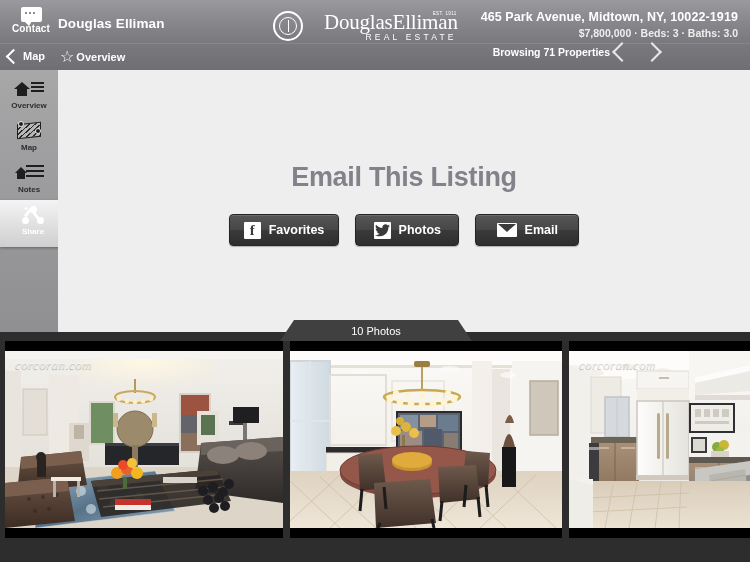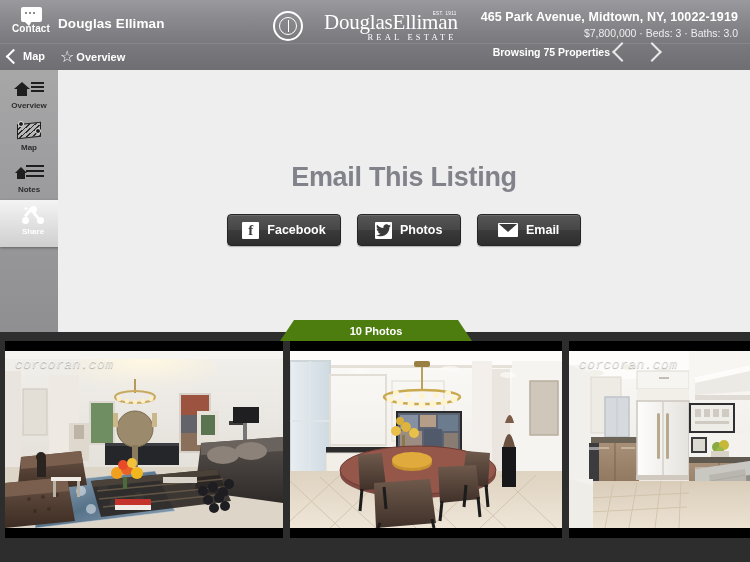--- a/index.html
+++ b/index.html
@@ -139,38 +139,37 @@
     letter-spacing: 0.4px;
     font-family: "Liberation Sans", sans-serif;
   }
   .logo-sub {
     font-size: 8.5px;
     color: #ffffff;
     letter-spacing: 3.2px;
     text-align: right;
     margin-top: -1px;
     padding-right: 1px;
-    font-family: Liberation Serif, serif;
   }
 
   .address {
     position: absolute;
     right: 12px; top: 10px;
     font-size: 12.5px;
     color: #ffffff;
     font-weight: bold;
     text-align: center;
     letter-spacing: 0.1px;
   }
   .price-line {
     position: absolute;
     right: 12px; top: 27px;
     font-size: 10.5px;
     color: #eeeeee;
-    font-weight: normal;
+    font-weight: bold;
     text-align: left;
   }
   .browsing {
     position: absolute;
     right: 140px; top: 46px;
     font-size: 10.5px;
     color: #ffffff;
     font-weight: bold;
     white-space: nowrap;
   }
@@ -455,26 +454,26 @@
     border-right: 9px solid transparent;
     border-top: 8px solid #3b3b3b;
     box-sizing: border-box;
   }
 
   
   .photos-tab {
     position: absolute;
     left: 280px; top: 320px;
     width: 192px; height: 23px;
-    background: #4d7c0f;
+    background: #404040;
     cursor: pointer;
     clip-path: polygon(14px 0, 178px 0, 192px 21px, 0 21px);
     color: #ffffff;
     font-size: 11px;
-    font-weight: bold;
+    font-weight: normal;
     text-align: center;
     line-height: 22px;
     box-sizing: border-box;
   }
 
   
   .strip {
     position: absolute;
     left: 0; top: 341px;
     width: 750px;
@@ -495,21 +494,21 @@
   .photo {
     position: absolute;
     left: 0; right: 0;
     top: 10px;
     height: 177px;
     overflow: hidden;
   }
   .watermark {
     position: absolute;
     left: 10px; top: 6px;
-    font-family: Liberation Mono, monospace;
+    font-family: Liberation Serif, serif;
     font-size: 13px;
     color: rgba(255,255,255,0.62);
     font-style: italic;
     letter-spacing: 0.4px;
     z-index: 40;
     text-shadow: 0 1px 1px rgba(0,0,0,0.3);
   }
   .photo svg { display: block; width: 100%; height: 100%; }
 </style>
 </head>
@@ -533,21 +532,21 @@
       <div class="logo-mark"></div>
       <div class="logo-text">
         <div class="logo-title">DouglasElliman</div>
         <div class="logo-est">EST. 1911</div>
         <div class="logo-sub">REAL ESTATE</div>
       </div>
     </div>
 
     <div class="address">465 Park Avenue, Midtown, NY, 10022-1919</div>
     <div class="price-line">$7,800,000 · Beds: 3 · Baths: 3.0</div>
-    <div class="browsing">Browsing 75 Properties</div>
+    <div class="browsing">Browsing 71 Properties</div>
 
     <div class="nav-arrows">
       <div class="chev prev"></div>
       <div class="chev next"></div>
     </div>
 
     <div class="map-back">
       <div class="back-chev"></div>
       <div class="map-back-label">Map</div>
     </div>
@@ -604,21 +603,21 @@
   </div>
   <div class="sidebar-shadow"></div>
 
   <div class="main">
     <div class="share-title">Email This Listing</div>
 
     <div class="share-buttons">
 
       <div class="sbtn">
         <div class="fb-glyph">f</div>
-        <span>Facebook</span>
+        <span>Favorites</span>
       </div>
 
       <div class="sbtn">
         <div class="tw-glyph">
           <svg viewBox="0 0 24 20" width="15" height="13" aria-hidden="true">
             <path fill="#3b3b3b" d="M24 2.4c-.9.4-1.8.7-2.8.8 1-.6 1.8-1.6 2.2-2.7-1 .6-2 1-3.1 1.2C19.4.6 18.1 0 16.7 0c-2.7 0-4.9 2.2-4.9 4.9 0 .4 0 .8.1 1.1C7.8 5.8 4.1 3.8 1.7.8 1.2 1.5 1 2.3 1 3.2c0 1.7.9 3.2 2.2 4.1-.8 0-1.6-.2-2.2-.6v.1c0 2.4 1.7 4.4 3.9 4.8-.4.1-.8.2-1.3.2-.3 0-.6 0-.9-.1.6 2 2.4 3.4 4.6 3.4-1.7 1.3-3.8 2.1-6.1 2.1-.4 0-.8 0-1.2-.1 2.2 1.4 4.8 2.2 7.5 2.2 9.1 0 14-7.5 14-14v-.6c1-.7 1.8-1.6 2.5-2.5z"></path>
           </svg>
         </div>
         <span>Photos</span>
       </div>

